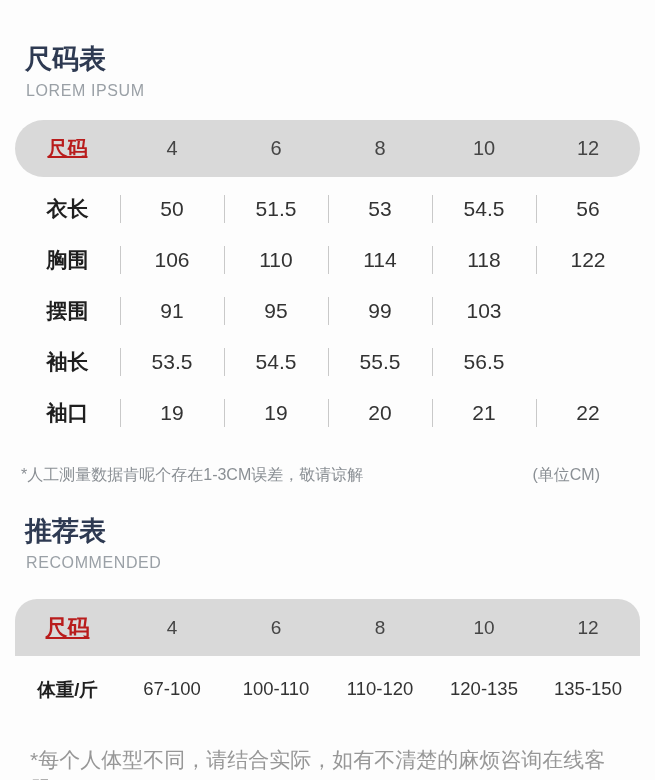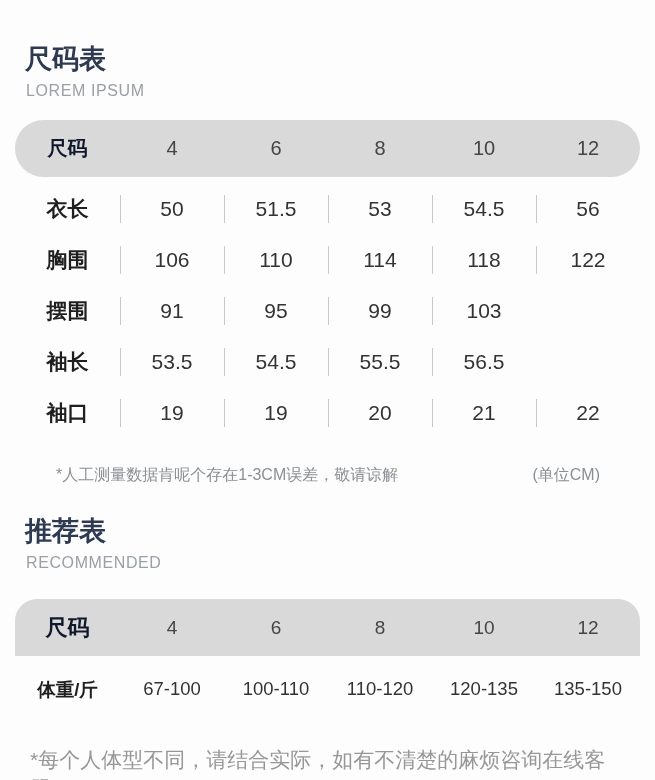--- a/index.html
+++ b/index.html
@@ -27,40 +27,40 @@
     height: 100%;
   }
   .pill {
     background: #d9d9d9; height: 57px; margin: 20px 15px 0;
     border-radius: 29px;
   }
   .pill-2 {
     border-radius: 22px 22px 0 0; margin-top: 27px;
   }
   .hcell { text-align: center; }
-  .hcell-label { font-weight: 700; font-size: 20px; color: #0f172a; }
+  .hcell-label { font-weight: 700; font-size: 20px; color: #b91c1c; text-decoration: underline; }
   .pill-2 .hcell-label { font-size: 22px; }
   .hcell-num { font-size: 20px; color: #454545; }
   .pill-2 .hcell-num { font-size: 19px; }
   .rows { margin: 6px 15px 0; }
   .body-row { height: 51px; }
   .cell {
     position: relative; height: 100%;
     display: flex; align-items: center; justify-content: center;
     font-size: 21px; color: #333;
   }
   .cell.divided::before {
     content: ""; position: absolute; left: 0; top: 50%;
     transform: translateY(-50%);
     width: 1px; height: 28px; background: #c9c9c9;
   }
   .row-label { font-weight: 700; color: #1f1f1f; }
   .note-line {
     display: flex; justify-content: space-between;
-    margin: 27px 55px 0 56px;
+    margin: 27px 55px 0 21px;
     font-size: 16px; color: #8a8f94;
   }
   .rec-row { height: 66px; margin: 0 15px; }
   .rec-row .cell { font-size: 18.5px; }
   .note-bottom {
     margin: 24px 30px 0;
     font-size: 21px; color: #979797;
   }
 </style>
 </head>

